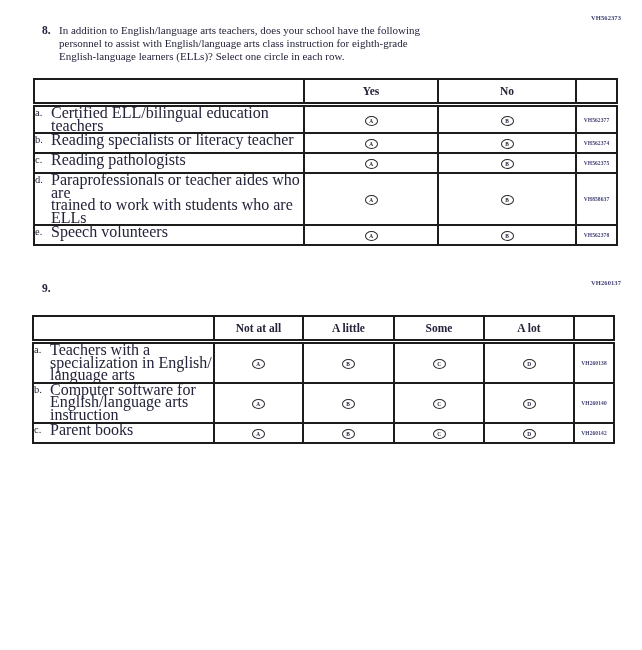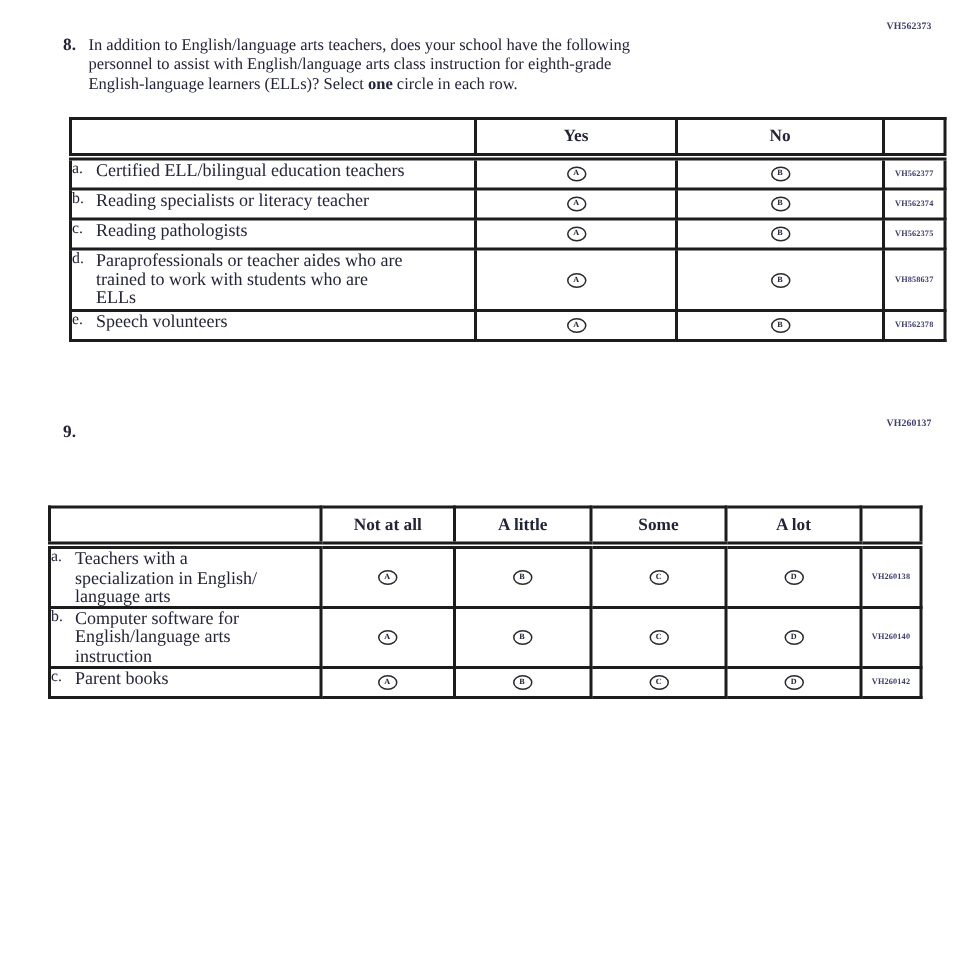--- a/index.html
+++ b/index.html
@@ -32,29 +32,29 @@
     font-size:11.5px;
     line-height:13px;
     width:17px;
     flex:0 0 17px;
   }
   .qtext{
     font-size:11px;
     line-height:13px;
     white-space:pre-line;
   }
-  .qtext b{font-weight:bold;}
+  .qtext b{font-weight:normal;}
   table.grid{
     position:absolute;
     border-collapse:collapse;
     table-layout:fixed;
     background:#ffffff;
   }
-  .q8-table{top:78px;left:46px;width:583px;}
-  .q9-table{top:337px;left:32px;width:581px;}
+  .q8-table{top:78px;left:33px;width:583px;}
+  .q9-table{top:315px;left:32px;width:581px;}
   table.grid td{
     border:2px solid #1c1c1c;
     padding:0;
     overflow:hidden;
   }
   tr.head td{
     border-bottom:5px double #1c1c1c;
     text-align:center;
     vertical-align:middle;
     font-weight:bold;
@@ -65,21 +65,21 @@
     vertical-align:top;
     padding:1px 4px 1px 2px;
   }
   .lblwrap{display:flex;align-items:flex-start;}
   .rl{
     flex:0 0 16px;
     font-size:10.5px;
     line-height:12.5px;
   }
   .rt{
-    font-size:12px;
+    font-size:16px;
     line-height:12.5px;
     white-space:pre-line;
   }
   td.opt-cell{
     text-align:center;
     vertical-align:middle;
   }
   .opt{
     display:inline-flex;
     align-items:center;

